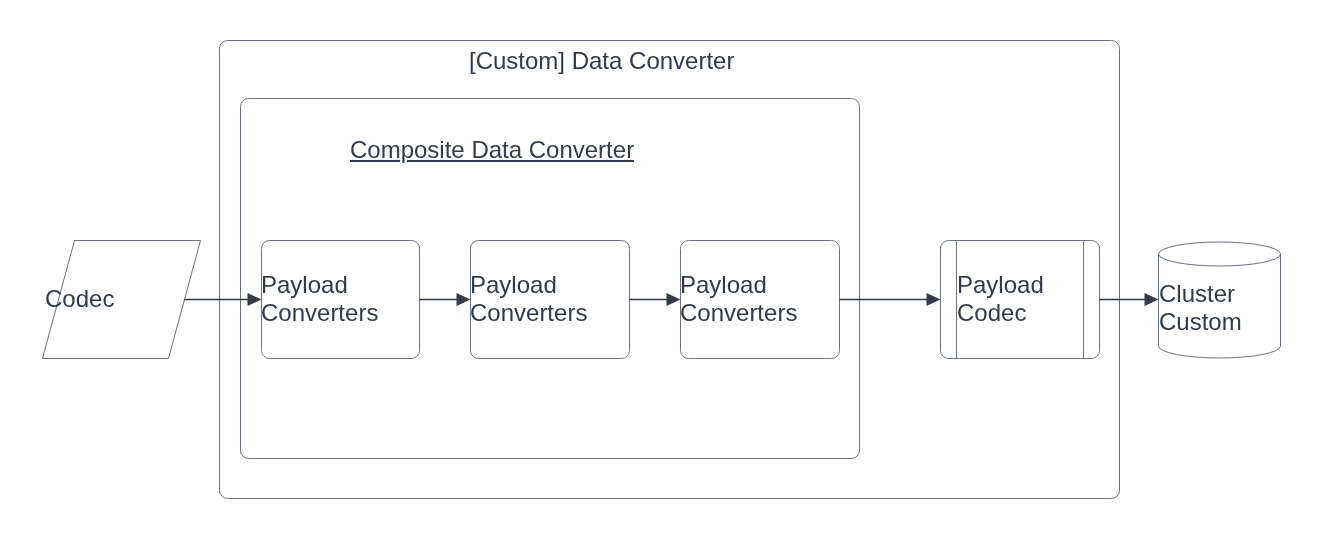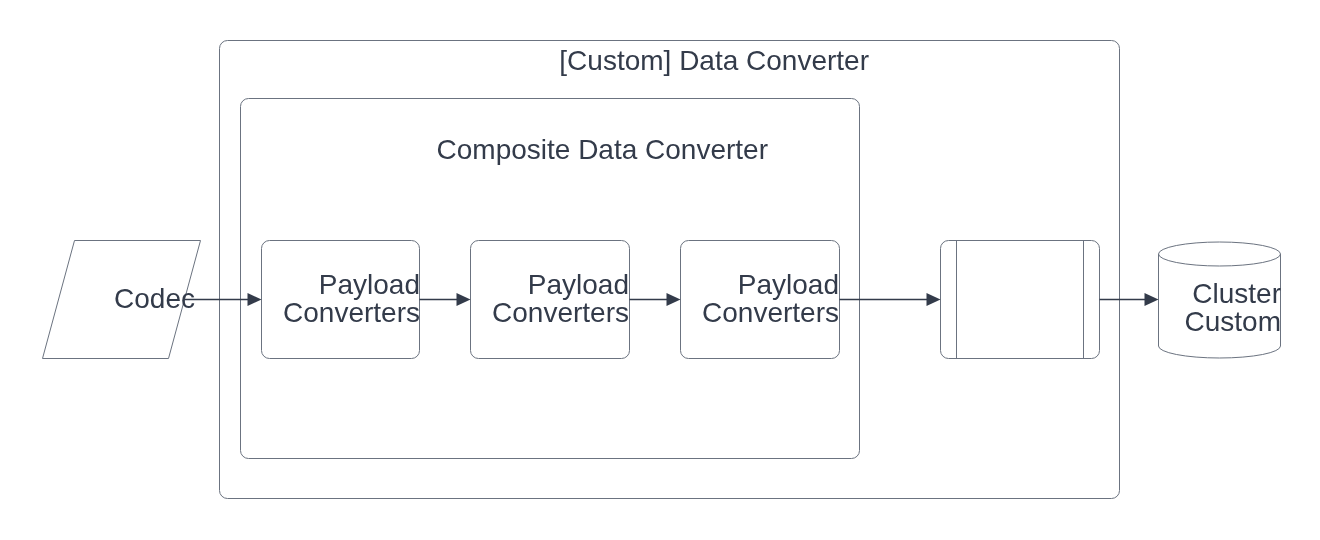--- a/index.html
+++ b/index.html
@@ -16,23 +16,23 @@
     overflow: hidden;
   }
   .canvas svg {
     position: absolute;
     left: 0;
     top: 0;
   }
   .lbl {
     position: absolute;
     color: #333b4a;
-    font-size: 28px;
+    font-size: 24px;
     line-height: 28px;
-    text-align: right;
+    text-align: left;
     white-space: normal;
     user-select: none;
   }
 </style>
 </head>
 <body>
 
 <div class="canvas">
 
   <svg width="1320" height="540" viewBox="0 0 1320 540">
@@ -67,26 +67,27 @@
       <polygon points="261.5,299.5 247.5,293 247.5,306"></polygon>
       <polygon points="470.5,299.5 456.5,293 456.5,306"></polygon>
       <polygon points="680.5,299.5 666.5,293 666.5,306"></polygon>
       <polygon points="940.5,299.5 926.5,293 926.5,306"></polygon>
       <polygon points="1158.5,299.5 1144.5,293 1144.5,306"></polygon>
     </g>
   </svg>
 
   <div class="lbl" style="left:469px; top:47px; width:400px;">[Custom] Data Converter</div>
 
-  <div class="lbl" style="left:368px; top:136px; width:400px;">Composite Data Converter</div>
+  <div class="lbl" style="left:350px; top:136px; width:400px;text-decoration:underline;">Composite Data Converter</div>
 
   <div class="lbl" style="left:45px; top:285px; width:150px;">Codec</div>
 
   <div class="lbl" style="left:261px; top:271px; width:159px;">Payload Converters</div>
 
   <div class="lbl" style="left:470px; top:271px; width:159px;">Payload Converters</div>
 
   <div class="lbl" style="left:680px; top:271px; width:159px;">Payload Converters</div>
 
+  <div class="lbl" style="left:957px; top:271px; width:126px;">Payload Codec</div>
 
   <div class="lbl" style="left:1159px; top:280px; width:122px;">Cluster Custom</div>
 
 </div>
 
 </body></html>

